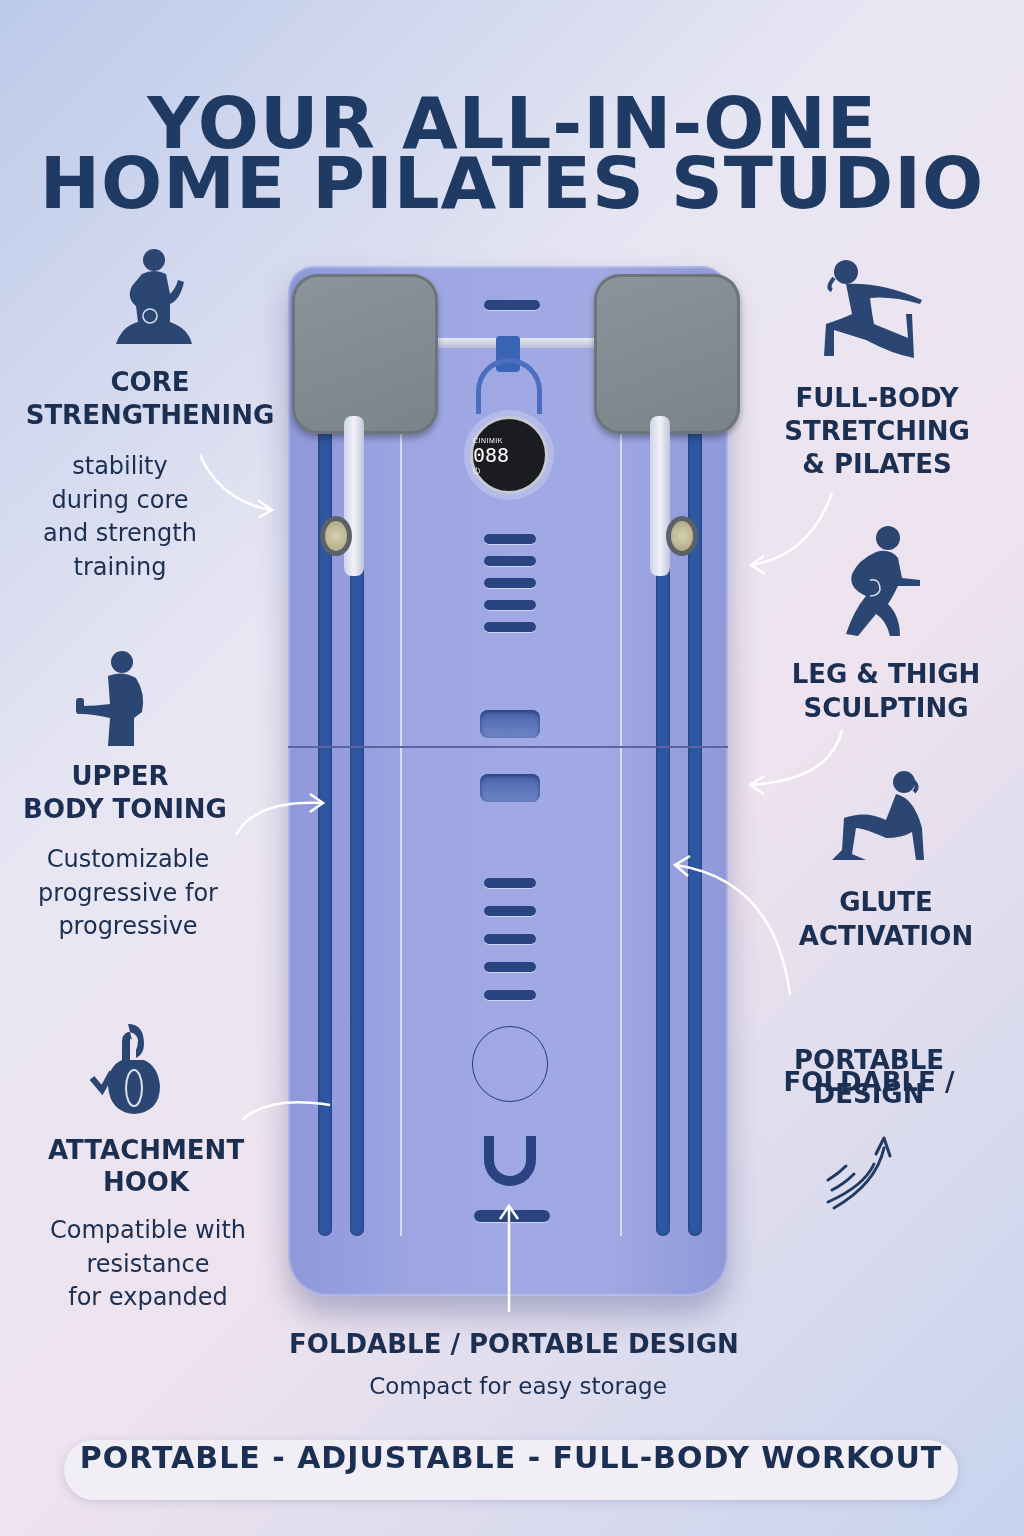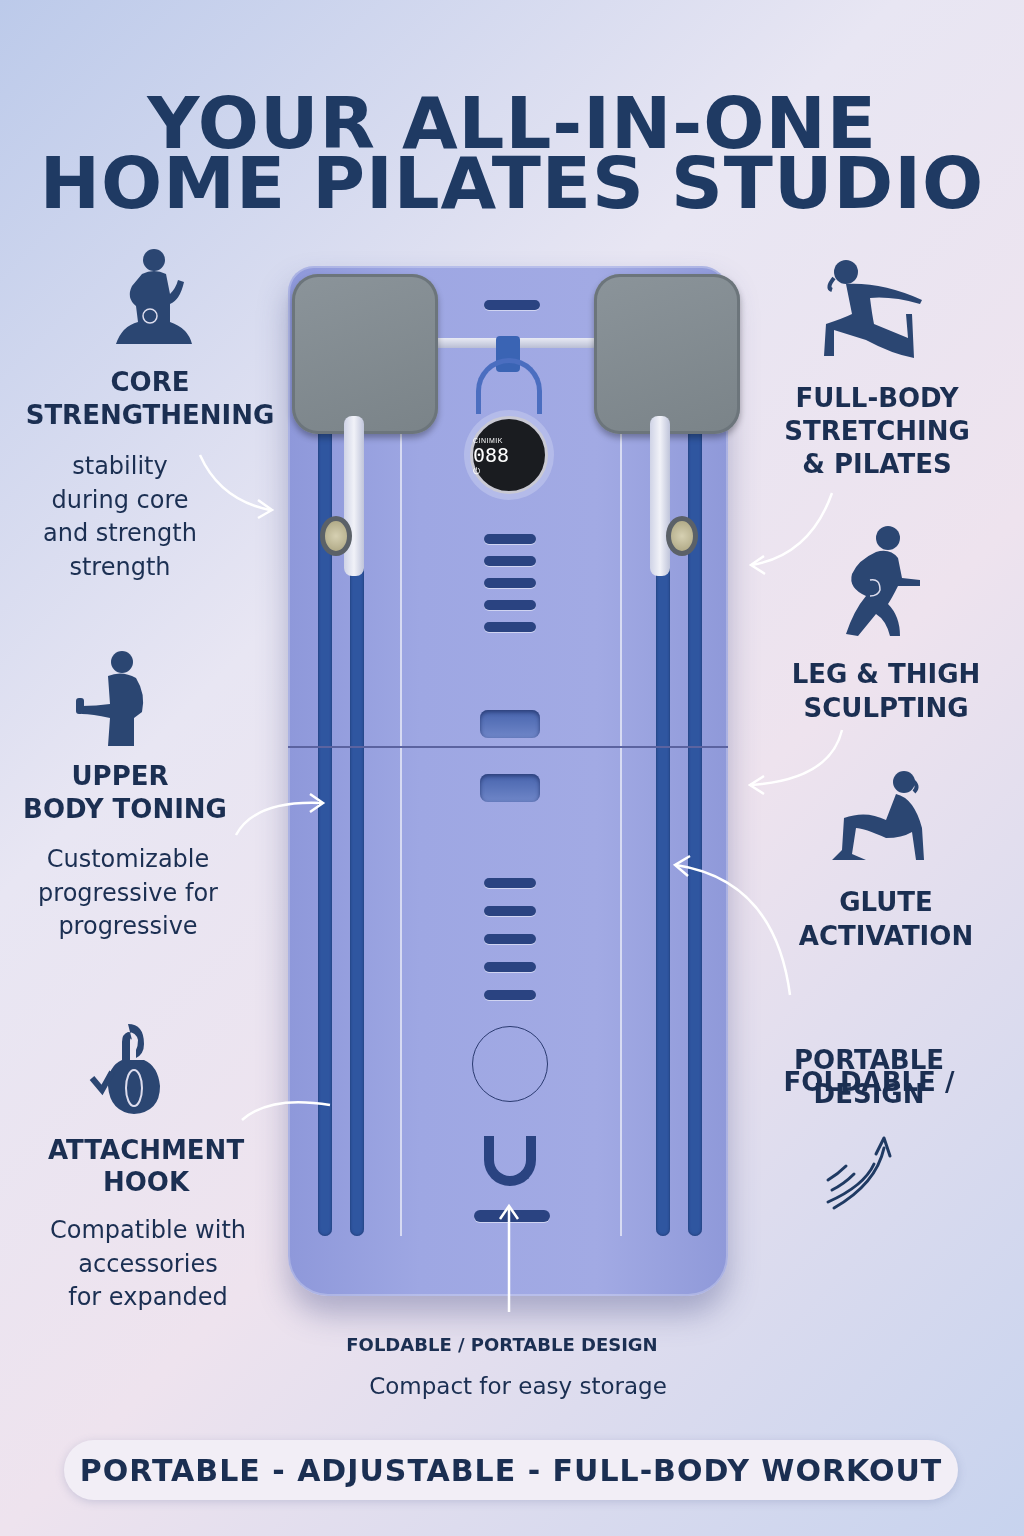--- a/index.html
+++ b/index.html
@@ -16,21 +16,21 @@
 .seam{left:0;width:440px;height:2px;top:480px;background:#5b63a0}
 .rail{width:14px;background:#2f56a0;border-radius:7px;box-shadow:inset 0 0 3px #1b336a}
 .groove{width:2px;background:rgba(255,255,255,.6)}
 .pad{width:146px;height:160px;background:linear-gradient(160deg,#8b949a,#7a8388);border-radius:26px;box-shadow:0 4px 6px rgba(0,0,0,.3),inset 0 0 0 3px #6c757b}
 .pole{width:20px;background:linear-gradient(90deg,#cfd3e6,#f1f2f8,#bfc4da);border-radius:8px}
 .knob{width:32px;height:40px;border-radius:50%;background:radial-gradient(circle,#d6d0b2,#a9a27e);border:5px solid #5b6168}
 .slot{width:52px;height:10px;background:#2a4381;border-radius:6px;box-shadow:0 1px 0 rgba(255,255,255,.5)}
 .win{width:60px;height:28px;border-radius:8px;background:linear-gradient(#4764ad,#6f86c8);box-shadow:inset 0 2px 4px #2a3c75}
 .display{left:182px;top:150px;width:78px;height:78px;border-radius:50%;background:#1a1c20;border:3px solid #c9c9d4;box-shadow:0 0 0 6px rgba(200,205,240,.5);color:#fff;text-align:left}
 .arrow{stroke:#fff;stroke-width:2.5;fill:none}
-.footer-pill{left:64px;top:1440px;width:894px;height:60px;border-radius:30px;background:#f2eef6;box-shadow:0 2px 8px rgba(100,110,160,.25);display:flex;align-items:center;justify-content:center;font-weight:700;font-size:30px;letter-spacing:1px;color:#1b2f52;font-family:"DejaVu Sans",sans-serif}
+.footer-pill{left:64px;top:1440px;width:894px;height:60px;border-radius:30px;background:#f2eef6;box-shadow:0 2px 8px rgba(100,110,160,.25);display:flex;justify-content:center;font-weight:700;font-size:30px;letter-spacing:1px;color:#1b2f52;font-family:"DejaVu Sans",sans-serif}
 </style>
 </head>
 <body>
 
 <div class="abs title" style="top:84px">YOUR ALL-IN-ONE</div>
 <div class="abs title" style="top:144px">HOME PILATES STUDIO</div>
 
 <div class="abs board">
 
   <div class="abs rail" style="left:30px;top:150px;height:820px;width:14px"></div>
@@ -103,21 +103,21 @@
       <path d="M28 28 Q40 22 52 28 L56 48 Q62 42 64 34 L70 36 Q66 54 56 58 L56 76 Q74 82 78 98 L2 98 Q8 80 24 76 L22 60 Q12 52 18 40 Z" fill="#2b4672"></path>
       <circle cx="36" cy="70" r="7" fill="none" stroke="#dde" stroke-width="1.5"></circle>
     </svg>
 </div>
 <div class="abs ftitle" style="left:20px;width:260px;top:366px">CORE</div>
 <div class="abs ftitle" style="left:20px;width:260px;top:399px">STRENGTHENING</div>
 <div class="abs fdesc" style="left:20px;width:200px;top:450px">
     <div>stability</div>
     <div>during core</div>
     <div>and strength</div>
-    <div>strength</div>
+    <div>training</div>
 </div>
 
 <div class="abs icon" style="left:72px;top:648px;width:90px;height:100px">
   <svg viewBox="0 0 90 100">
       <circle cx="50" cy="14" r="11" fill="#2b4672"></circle>
       <path d="M36 28 Q50 22 64 30 Q74 46 70 64 L62 70 L62 98 L36 98 L38 70 Q20 66 10 66 L10 58 Q24 58 38 56 Z" fill="#2b4672"></path>
       <rect x="4" y="50" width="8" height="16" rx="3" fill="#2b4672"></rect>
     </svg>
 </div>
 <div class="abs ftitle" style="left:0;width:240px;top:760px">UPPER</div>
@@ -132,21 +132,21 @@
   <svg viewBox="0 0 80 98">
       <path d="M40 4 Q56 4 56 24 Q56 34 48 38 L48 30 Q50 26 50 20 Q48 12 40 12 Q34 14 34 22 L34 40 Q20 46 20 66 Q22 92 46 94 Q72 92 72 66 Q70 46 56 40 L48 40 L42 40 L42 22 Q42 16 44 20" fill="#2b4672"></path>
       <ellipse cx="46" cy="68" rx="8" ry="18" fill="none" stroke="#dde" stroke-width="2"></ellipse>
       <path d="M4 58 L14 70 L24 52" stroke="#2b4672" stroke-width="6" fill="none"></path>
     </svg>
 </div>
 <div class="abs ftitle" style="left:16px;width:260px;top:1134px">ATTACHMENT</div>
 <div class="abs ftitle" style="left:16px;width:260px;top:1166px">HOOK</div>
 <div class="abs fdesc" style="left:30px;width:236px;top:1214px">
   <div>Compatible with</div>
-    <div>accessories</div>
+    <div>resistance</div>
     <div>for expanded</div>
 </div>
 
 <div class="abs icon" style="left:822px;top:254px;width:108px;height:110px">
   <svg viewBox="0 0 108 110">
       <circle cx="24" cy="18" r="12" fill="#2b4672"></circle>
       <path d="M12 24 Q4 34 10 36" stroke="#2b4672" stroke-width="4" fill="none"></path>
       <path d="M24 30 Q60 28 100 46 L98 50 Q70 42 48 44 Q50 60 52 70 L86 84 L84 60 L90 60 L92 104 Q70 100 44 86 L12 76 L12 102 L2 102 L4 70 Q22 64 30 60 Z" fill="#2b4672"></path>
     </svg>
 </div>
@@ -182,18 +182,18 @@
       <g stroke="#1f3a63" stroke-width="3" fill="none" stroke-linecap="round">
         <path d="M70 14 L62 30 M70 14 L76 32"></path>
         <path d="M70 24 Q62 60 20 84"></path>
         <path d="M60 40 Q50 62 14 78"></path>
         <path d="M40 50 Q30 60 18 66"></path>
         <path d="M32 42 Q24 50 14 56"></path>
       </g>
     </svg>
 </div>
 
-<div class="abs ftitle" style="left:244px;width:516px;top:1328px;font-size:18px">FOLDABLE / PORTABLE DESIGN</div>
+<div class="abs ftitle" style="left:256px;width:516px;top:1328px;font-size:26px">FOLDABLE / PORTABLE DESIGN</div>
 <div class="abs fdesc" style="left:260px;width:516px;top:1370px;font-size:23px">Compact for easy storage</div>
 
 <div class="abs footer-pill">
   <span>PORTABLE - ADJUSTABLE - FULL-BODY WORKOUT</span>
 </div>
 
 </body></html>

